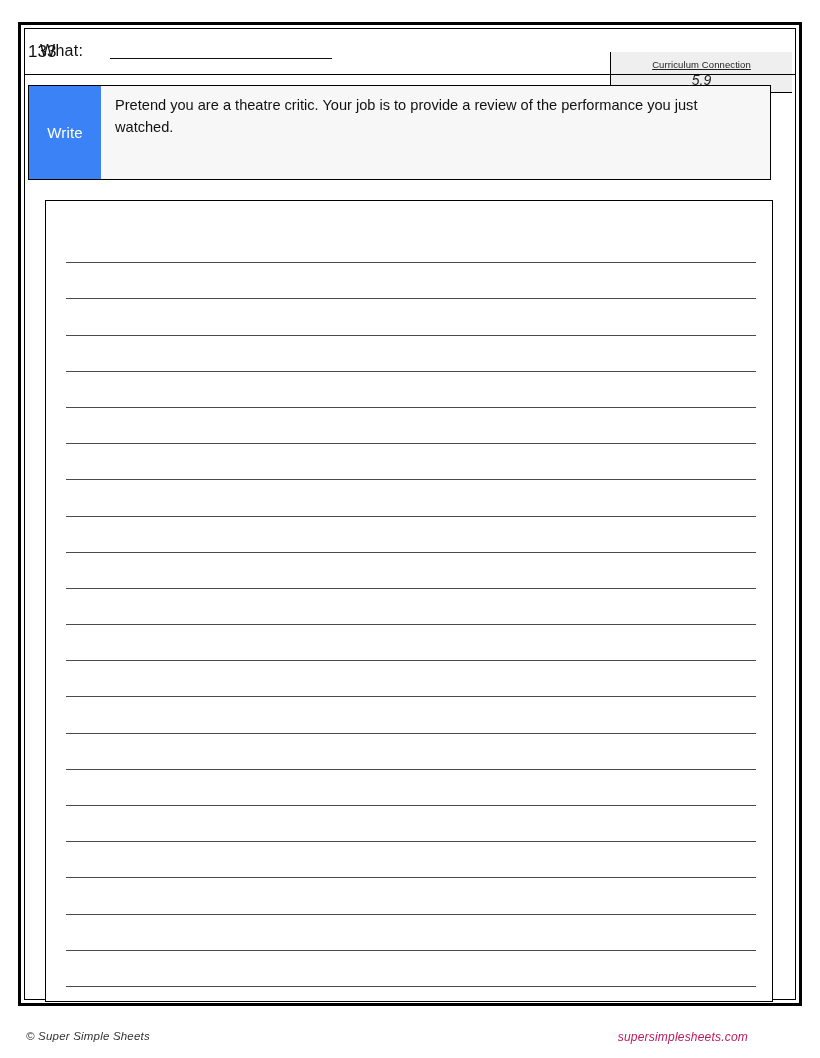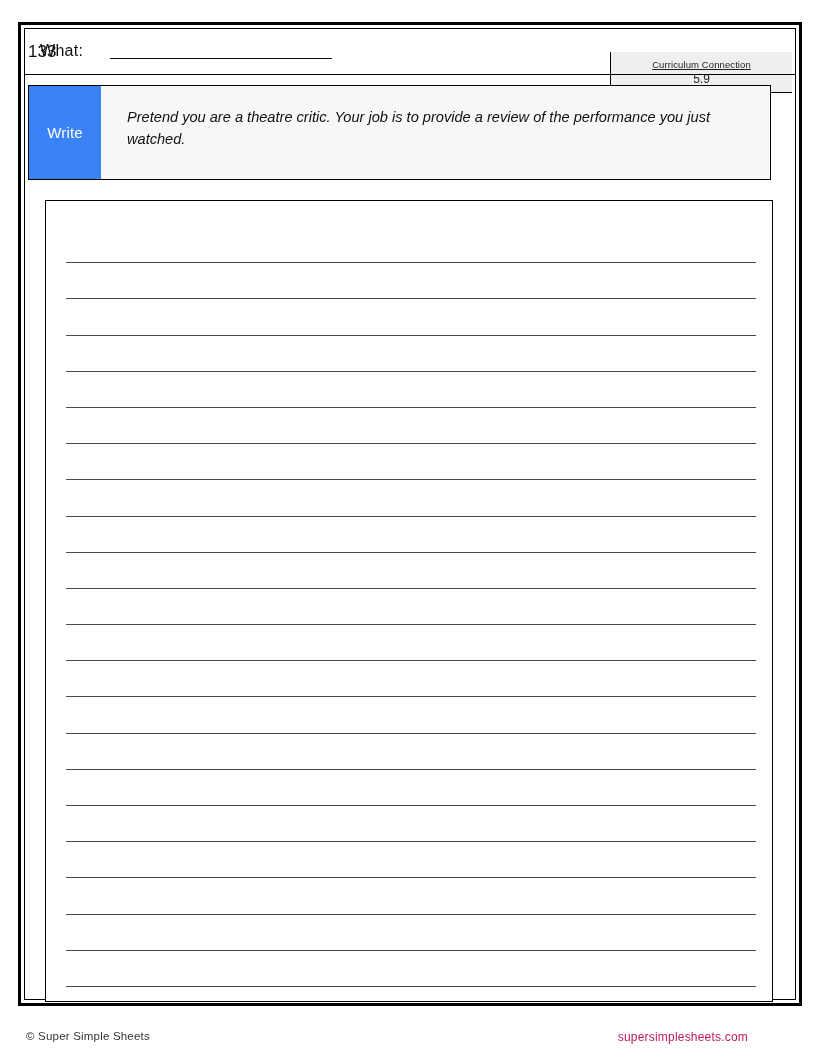--- a/index.html
+++ b/index.html
@@ -91,22 +91,23 @@
   }
   .curriculum-title {
     margin-top: 7px;
     font-size: 9.5px;
     color: #222;
     text-decoration: underline;
     letter-spacing: 0.1px;
   }
   .curriculum-code {
     margin-top: 2px;
-    font-size: 12px;
+    font-size: 14px;
     color: #222;
+    font-style: italic;
   }
 
   
   .header-divider {
     position: absolute;
     left: 24px;
     top: 74px;
     width: 772px;
     border-top: 1px solid #000;
   }
@@ -136,22 +137,21 @@
   }
   .instruction-text {
     flex: 1 1 auto;
     padding: 9px 12px 0 14px;
     font-size: 14.6px;
     line-height: 21.5px;
     color: #111;
     box-sizing: border-box;
   }
   .instruction-text p {
-    margin: 12px;
-    font-style: italic;
+    margin: 0;
   }
   .instruction-text p.indented {
     text-indent: 22px;
   }
 
   
   .writing-box {
     position: absolute;
     left: 45px;
     top: 200px;
@@ -174,20 +174,21 @@
     box-sizing: border-box;
   }
 
   
   .footer {
     position: absolute;
     left: 0;
     top: 1030px;
     width: 774px;
     height: 24px;
+    font-style: italic;
   }
   .footer-left {
     position: absolute;
     left: 26px;
     top: 0;
     font-size: 11.5px;
     color: #333;
     letter-spacing: 0.2px;
   }
   .footer-right {

